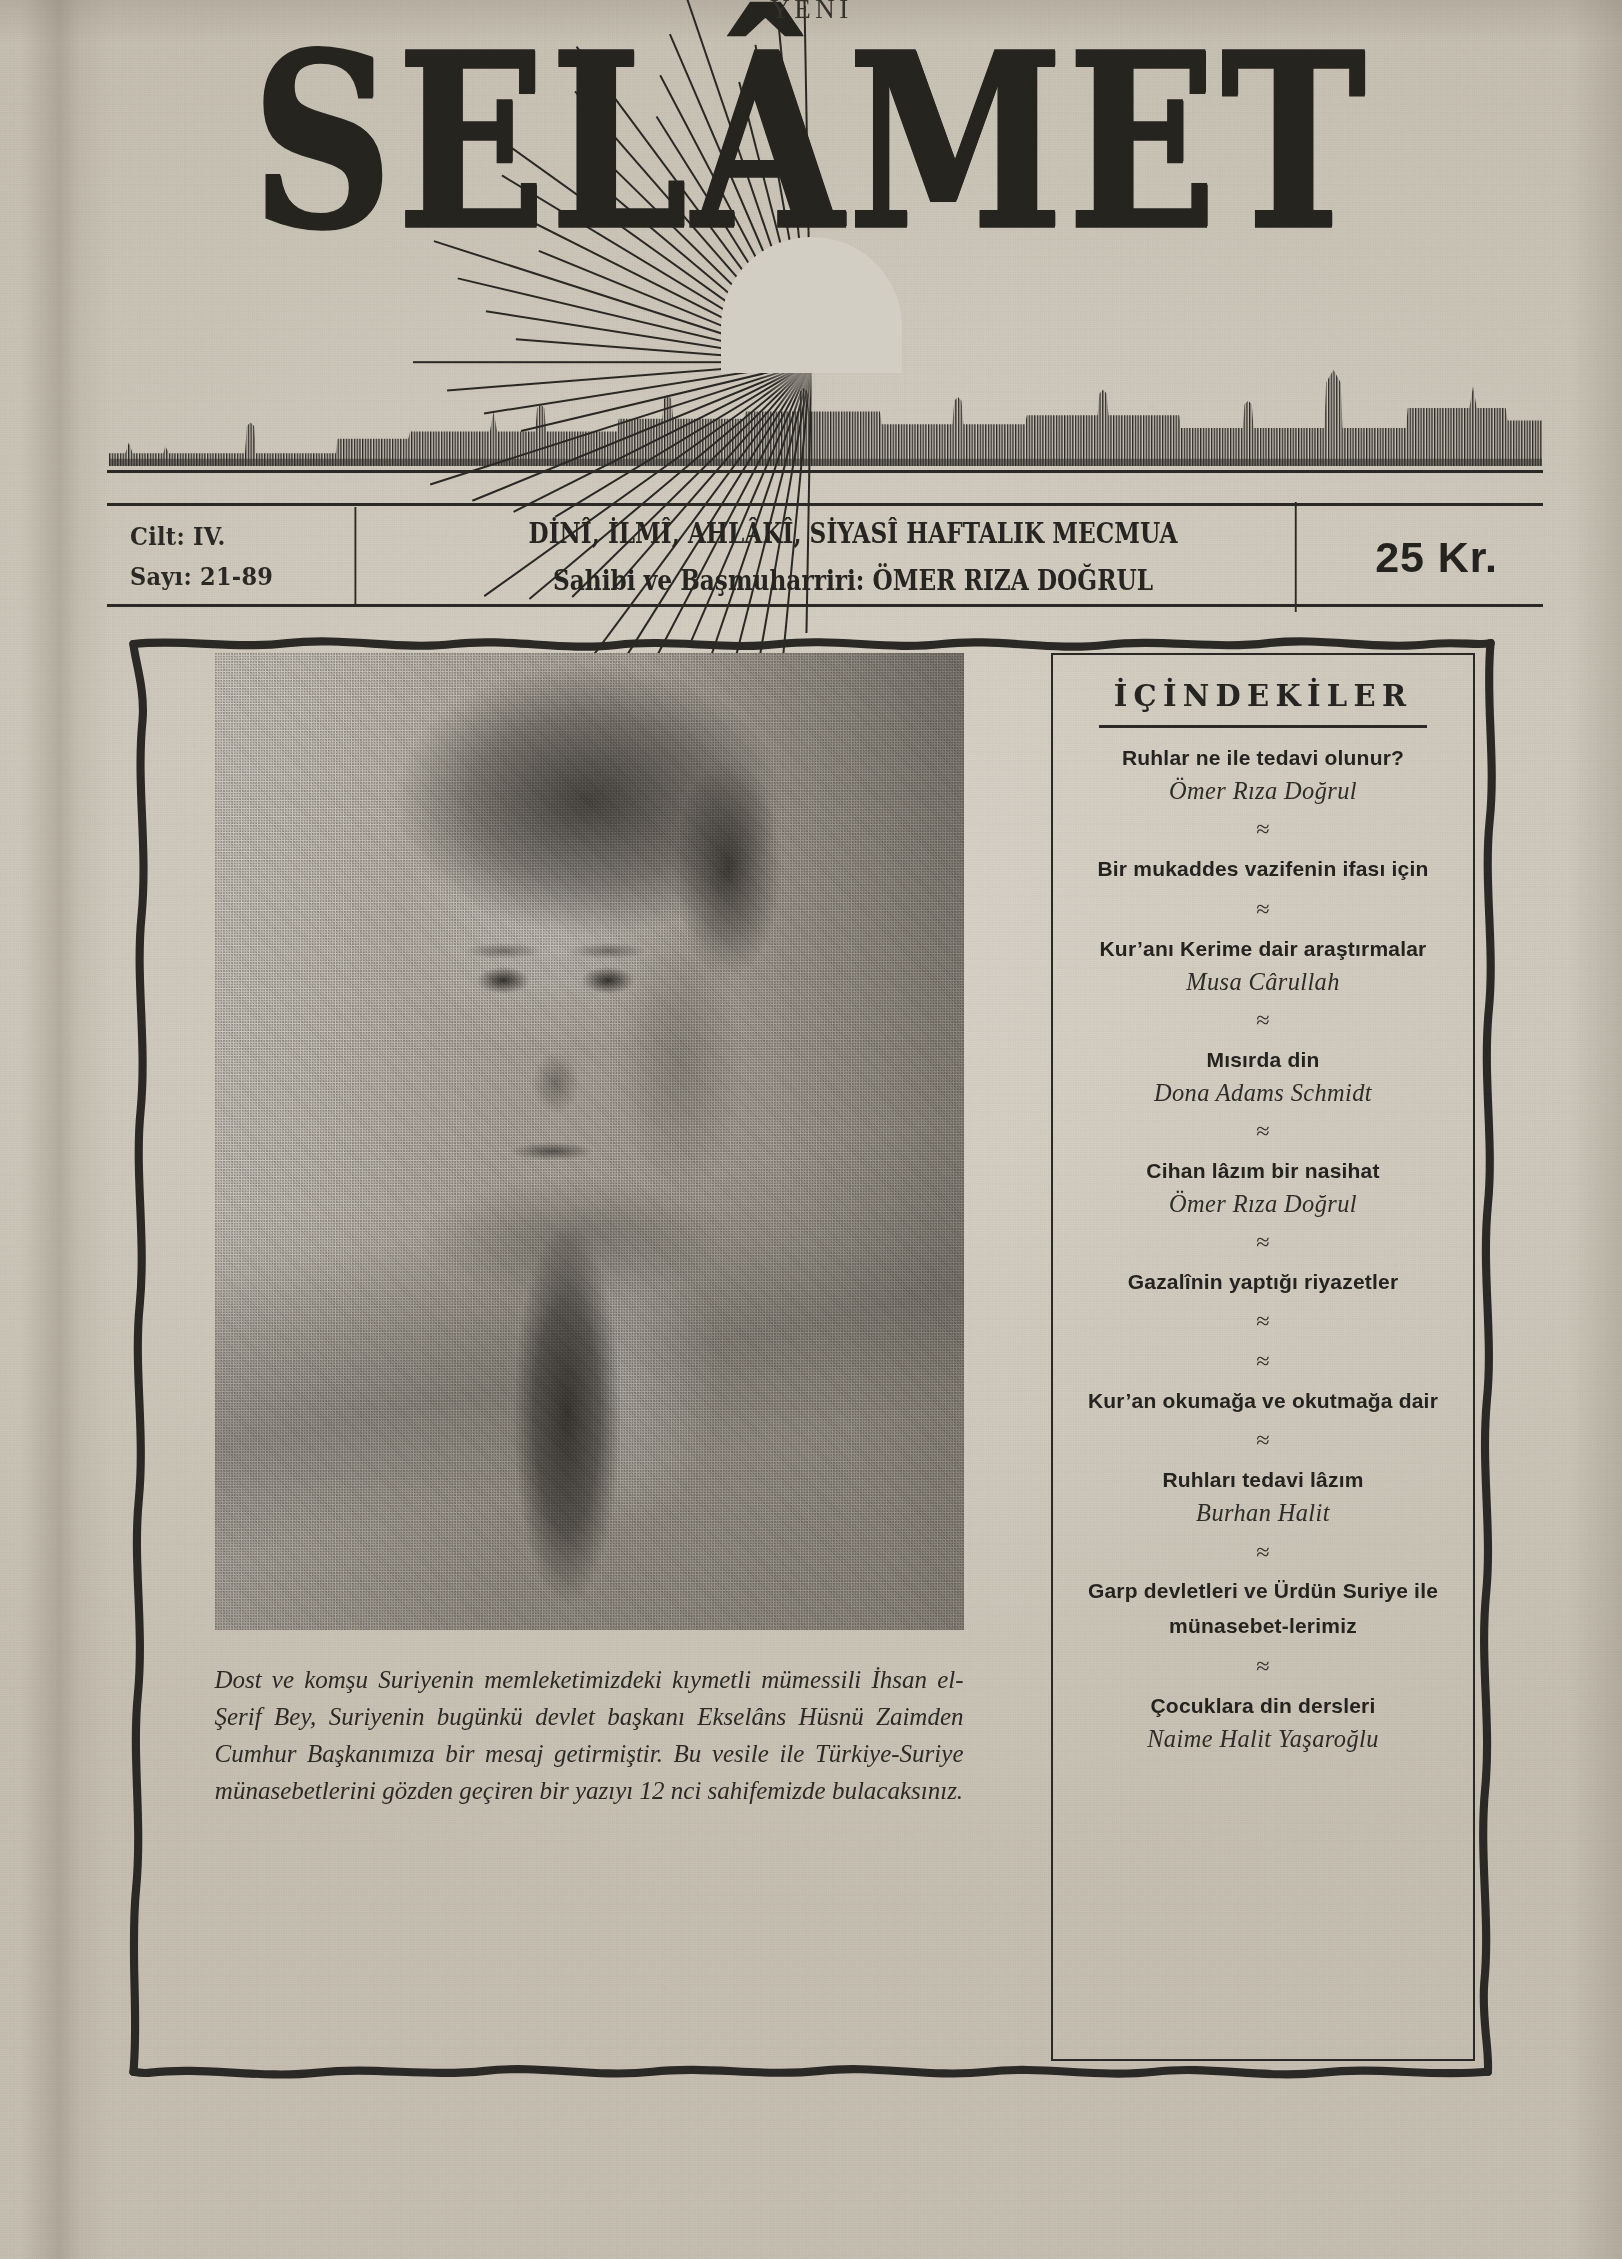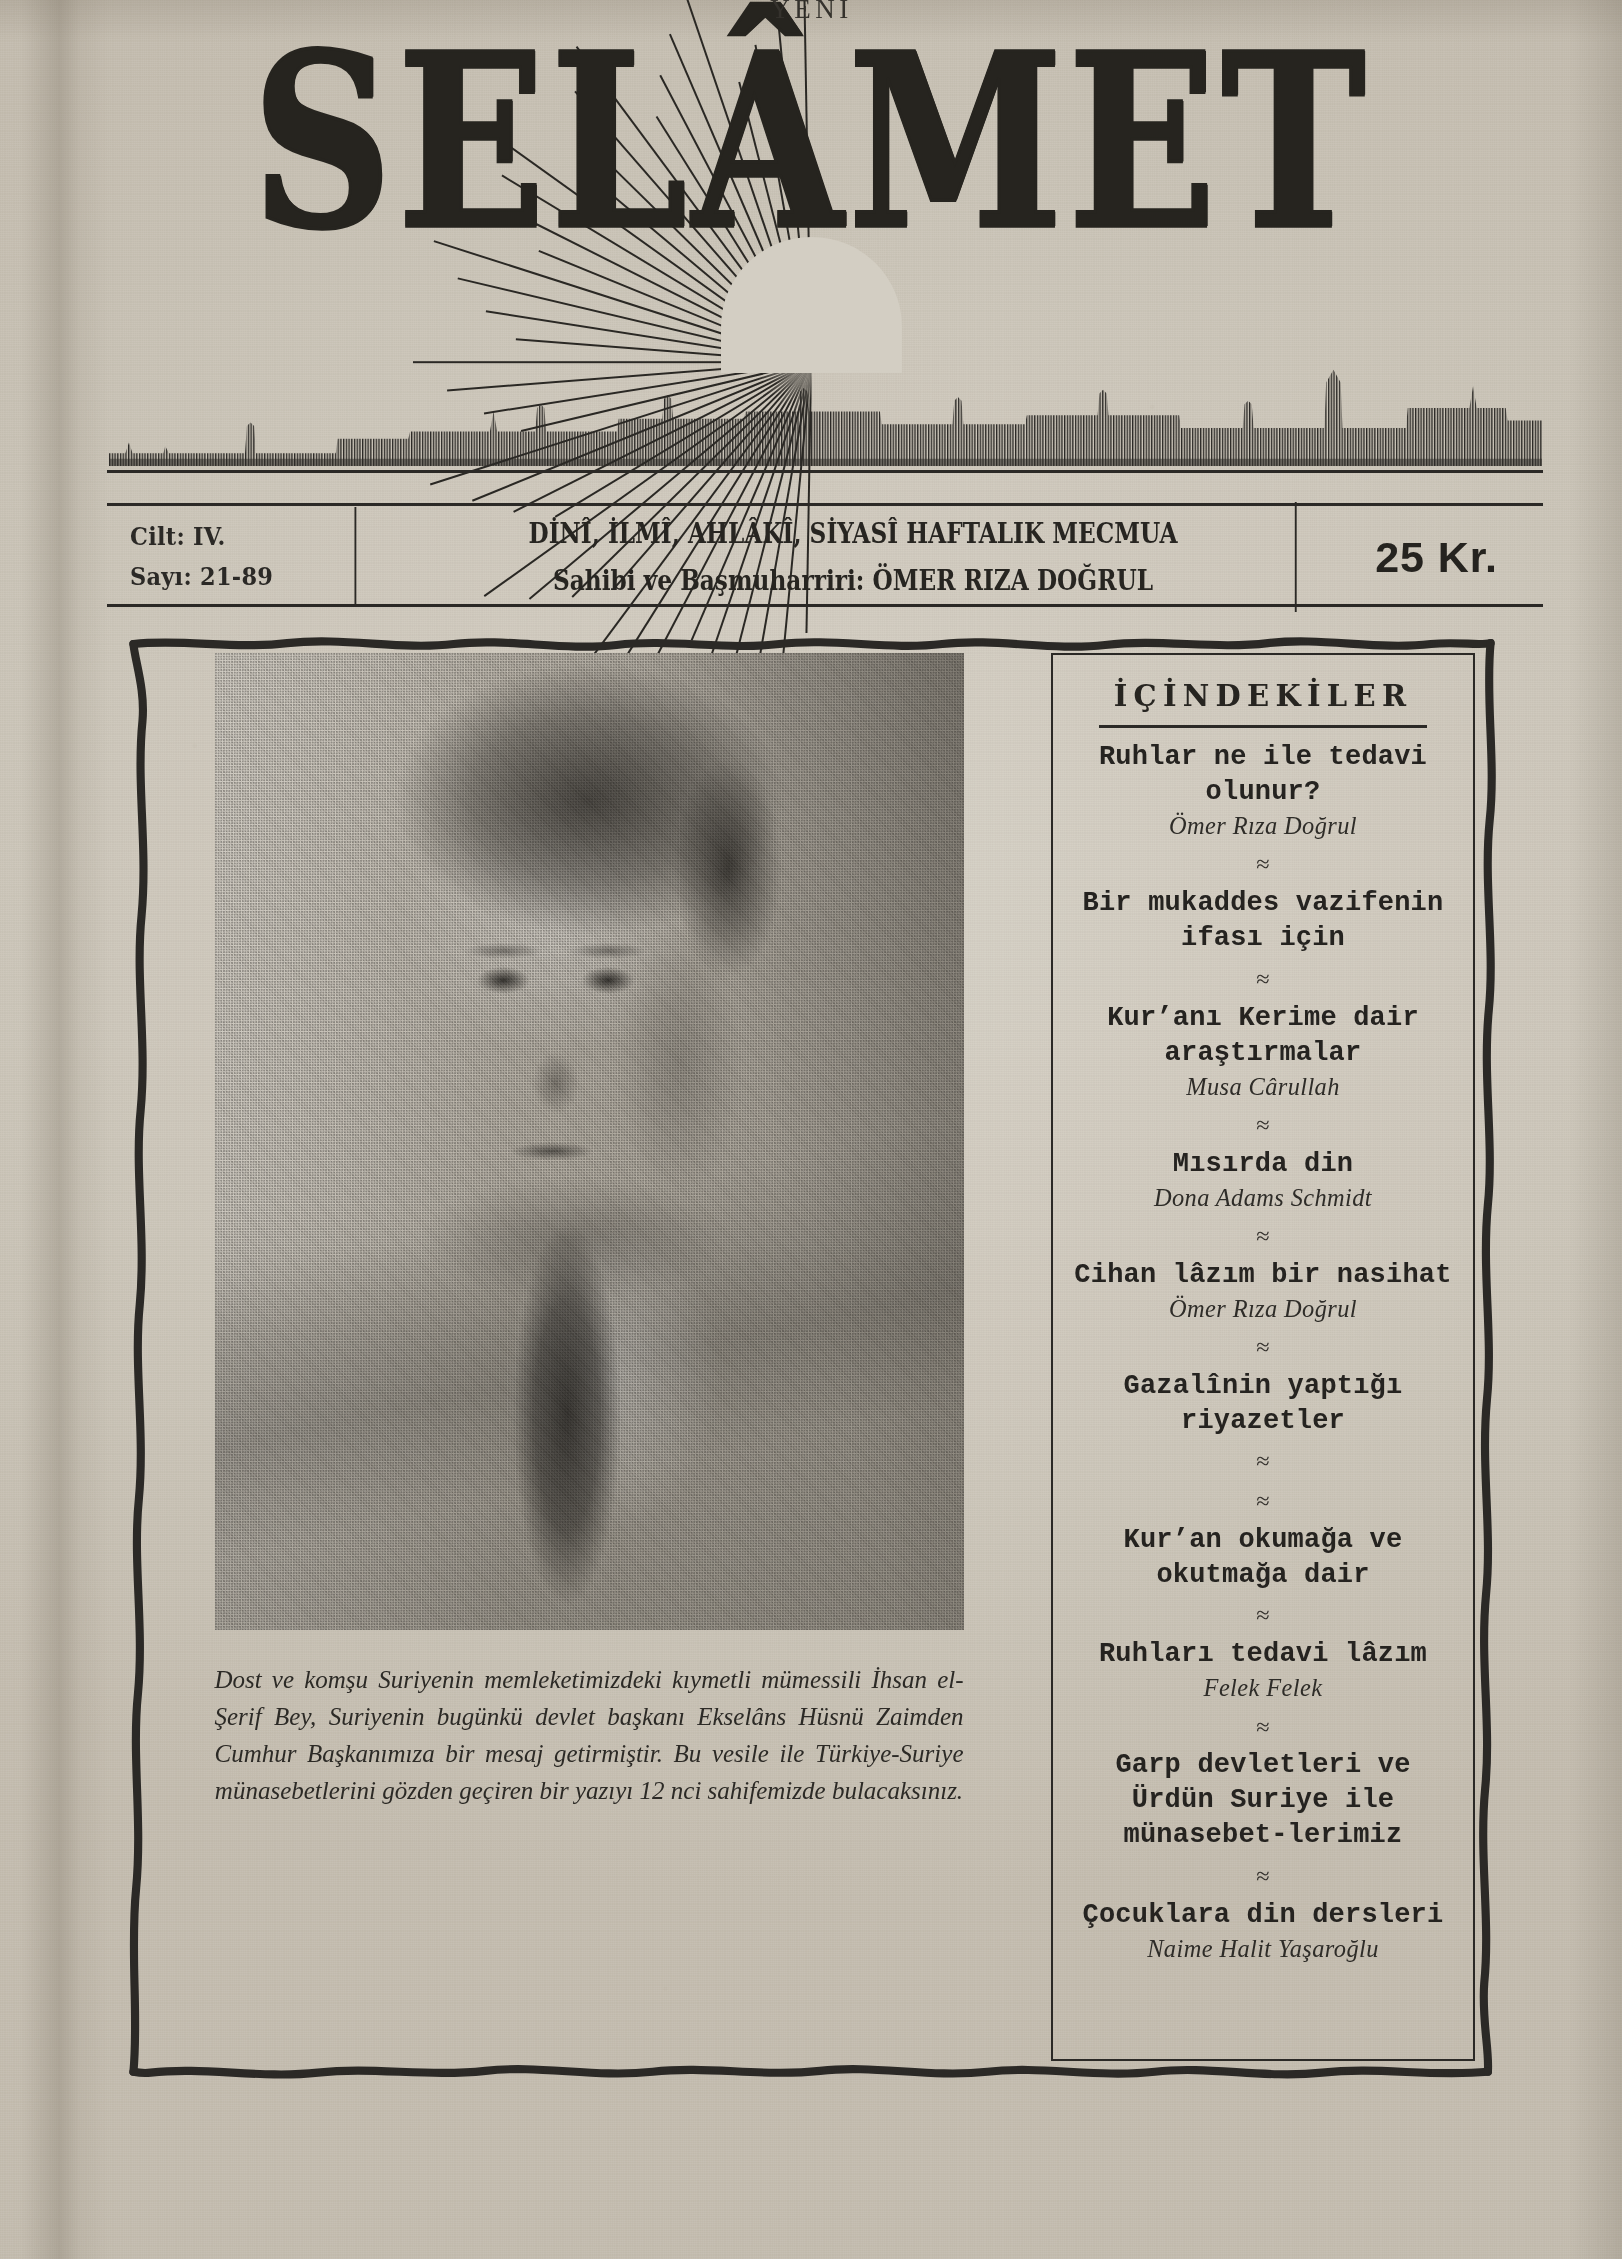--- a/index.html
+++ b/index.html
@@ -330,23 +330,23 @@
     align-items: center;
   }
   .toc-entry {
     width: 100%;
     text-align: center;
     padding: 1.8px 5.4px;
     box-sizing: border-box;
   }
   .toc-entry .t {
     display: block;
-    font-family: Liberation Mono, monospace;
+    font-family: Liberation Sans, sans-serif;
     font-weight: bold;
-    font-size: 27px;
+    font-size: 21px;
     line-height: 35px;
     color: #252320;
     letter-spacing: 0.2px;
   }
   .toc-entry .a {
     display: block;
     font-family: "Liberation Serif", serif;
     font-style: italic;
     font-size: 24.4px;
     line-height: 32px;
@@ -525,21 +525,21 @@
             <span class="t">Gazalînin yaptığı riyazetler</span>
           </div>
           <div class="toc-sep">≈</div>
           <div class="toc-sep">≈</div>
           <div class="toc-entry">
             <span class="t">Kur’an okumağa ve okutmağa dair</span>
           </div>
           <div class="toc-sep">≈</div>
           <div class="toc-entry">
             <span class="t">Ruhları tedavi lâzım</span>
-            <span class="a">Felek Felek</span>
+            <span class="a">Burhan Halit</span>
           </div>
           <div class="toc-sep">≈</div>
           <div class="toc-entry">
             <span class="t">Garp devletleri ve Ürdün Suriye ile münasebet-lerimiz</span>
           </div>
           <div class="toc-sep">≈</div>
           <div class="toc-entry">
             <span class="t">Çocuklara din dersleri</span>
             <span class="a">Naime Halit Yaşaroğlu</span>
           </div>

